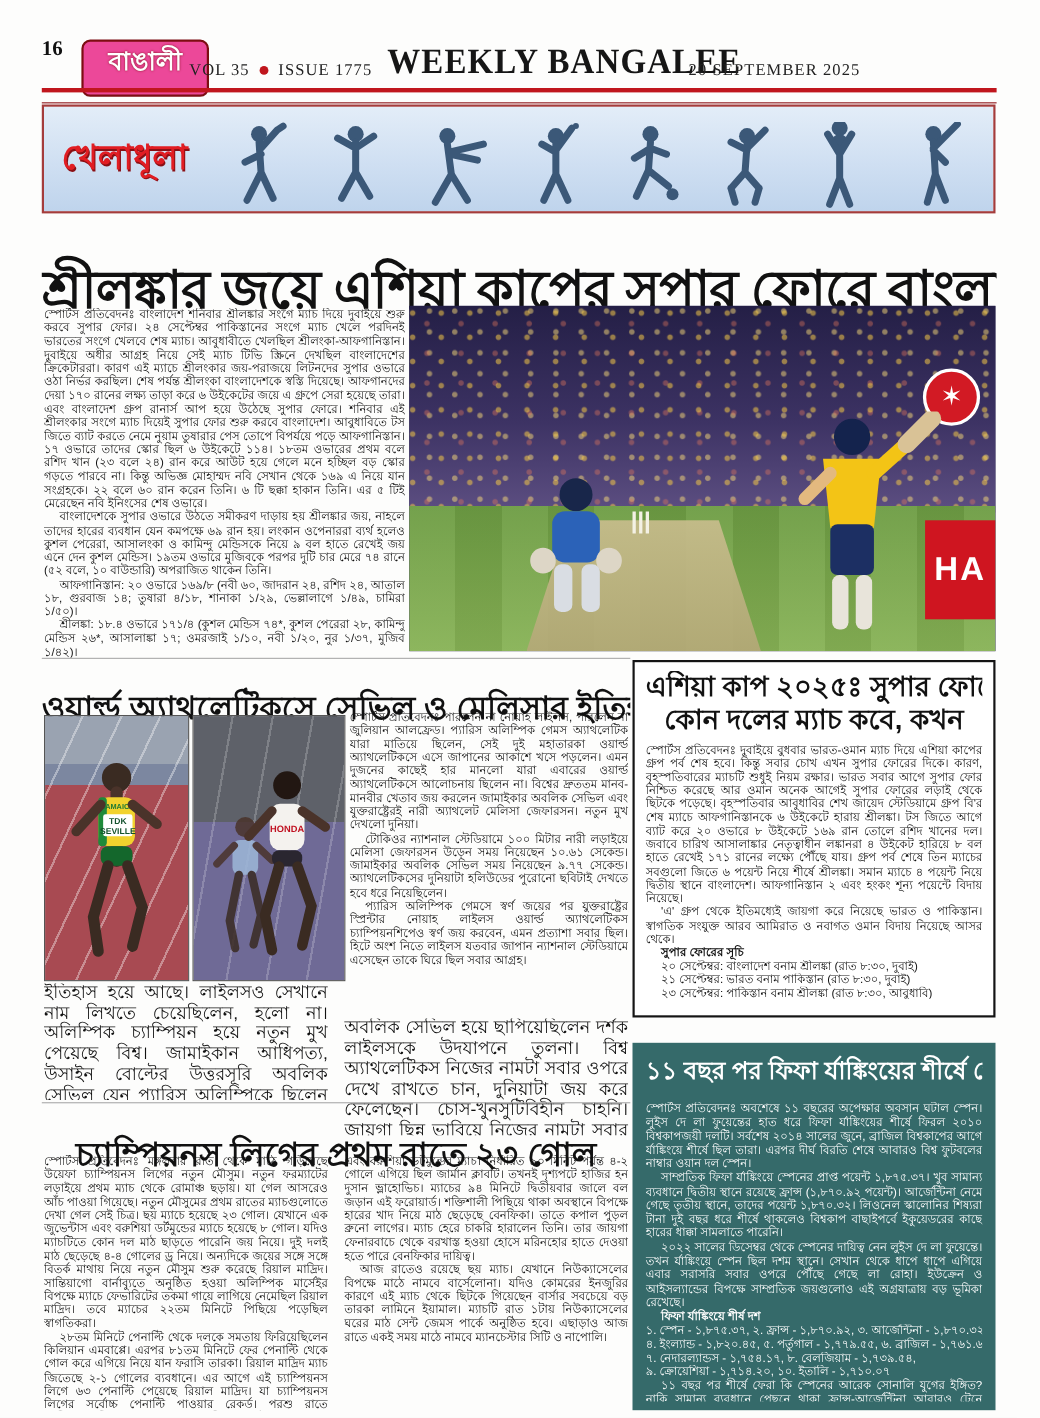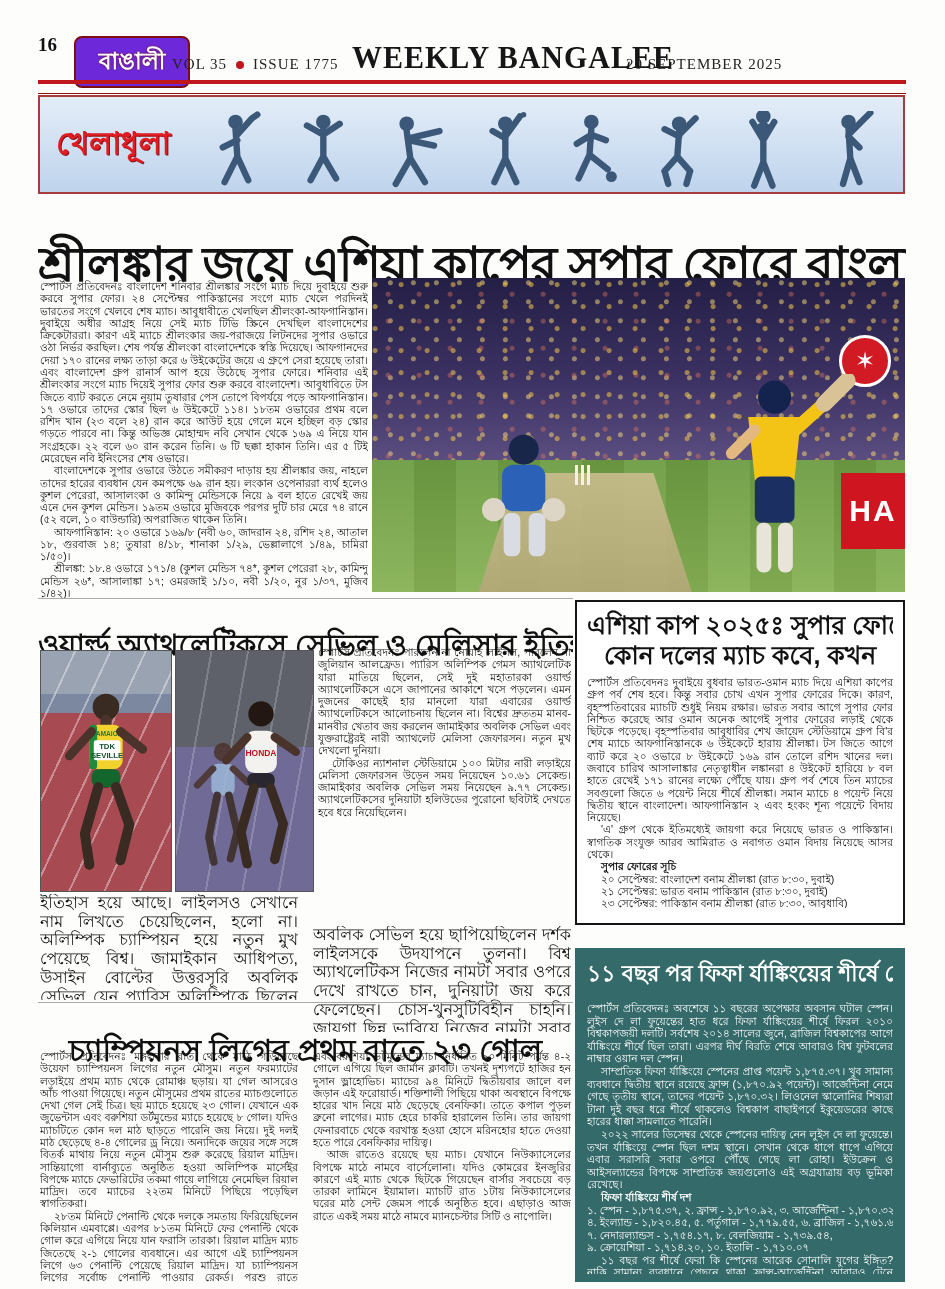--- a/index.html
+++ b/index.html
@@ -2,22 +2,22 @@
 <html><head>
 <meta charset="utf-8">
 <style>
   html,body{margin:0;padding:0;background:#e8e8e8;}
   #page{position:relative;width:945px;height:1289px;background:#fdfdfc;margin:0 auto;
         font-family:"Liberation Sans","DejaVu Sans",sans-serif;color:#111;overflow:hidden;}
   .serif{font-family:"Liberation Serif","DejaVu Serif",serif;}
 
   
   .pgnum{position:absolute;left:38px;top:34px;font-size:19px;font-weight:700;}
-  .logo{position:absolute;left:74px;top:36px;width:112px;height:48px;background:#6d28d9;
-        border:2px solid #7d0d12;border-radius:8px;display:flex;align-items:center;justify-content:center;}
+  .logo{position:absolute;left:74px;top:36px;width:112px;height:48px;background:#ec4899;
+        border:2px solid #7d0d12;border-radius:8px;display:flex;align-items:flex-start;justify-content:center;}
   .logo span{color:#fff;font-size:23px;font-weight:700;text-shadow:0 0 2px #7d0d12;}
   .volissue{position:absolute;left:172px;top:56px;font-size:15px;letter-spacing:1px;color:#222;}
   .volissue .dot{display:inline-block;width:8px;height:8px;border-radius:50%;background:#c0161d;margin:0 9px 1px 9px;vertical-align:middle;}
   .mast{position:absolute;left:352px;top:40px;font-size:30px;font-weight:700;letter-spacing:1px;color:#161616;transform:scaleY(1.08);}
   .hdate{position:absolute;left:626px;top:56px;font-size:15px;letter-spacing:1px;color:#222;}
   .hrule{position:absolute;left:38px;top:80px;width:868px;height:9px;border-top:4px solid #c0161d;border-bottom:1px solid #8a0f14;}
 
   
   .banner{position:absolute;left:38px;top:95px;width:863px;height:95px;border:2px solid #a43c3c;
           background:linear-gradient(180deg,#e3edf8 0%,#cfdff2 55%,#bfd4ec 100%);display:flex;align-items:center;}
@@ -44,21 +44,21 @@
       radial-gradient(circle at 80% 25%, rgba(250,220,120,.5) 2px, transparent 3px),
       linear-gradient(180deg,#241f46 0%,#3c3263 55%,#5d4f82 100%);
      background-size:26px 22px,31px 27px,23px 19px,100% 100%;}
   .field{position:absolute;left:0;right:0;bottom:0;height:42%;
      background:repeating-linear-gradient(90deg,rgba(255,255,255,.05) 0 42px,rgba(0,0,0,.05) 42px 84px),
                 linear-gradient(180deg,#6d9c43,#87b255);}
   .pitch{position:absolute;bottom:0;left:20%;width:40%;height:38%;background:linear-gradient(180deg,#cabd8e,#b5a878);
          clip-path:polygon(18% 0,82% 0,100% 100%,0 100%);opacity:.9;}
   .stumps{position:absolute;bottom:34%;left:38%;display:flex;gap:3px;}
   .stumps i{display:block;width:3px;height:20px;background:#f4f1e4;}
-  .adboard{position:absolute;right:0;top:62%;width:64px;height:76px;background:#cf1520;color:#fff;
+  .adboard{position:absolute;right:0;top:62%;width:64px;height:90px;background:#cf1520;color:#fff;
            font-size:30px;font-weight:800;display:flex;align-items:center;justify-content:center;letter-spacing:2px;}
   .badge{position:absolute;right:14px;top:18%;width:46px;height:46px;border-radius:50%;background:#d21a24;
          border:3px solid #fff;color:#fff;font-size:24px;display:flex;align-items:center;justify-content:center;}
   .keeper{position:absolute;left:16%;bottom:6%;height:150px;}
   .batsman{position:absolute;left:60%;bottom:4%;height:205px;}
 
   
   .sect-line{position:absolute;left:38px;width:535px;border-top:1px solid #aaa;}
   .h2a{position:absolute;left:38px;top:600px;width:535px;height:42px;font-size:29px;font-weight:800;
        text-align:center;white-space:nowrap;overflow:hidden;line-height:42px;}
@@ -255,20 +255,21 @@
       <path d="M58 40 L78 56" stroke="#4a332a" stroke-width="8" stroke-linecap="round"></path>
       <rect x="32" y="74" width="26" height="16" rx="6" fill="#14672c"></rect>
       <path d="M38 90 L26 132 L30 160" stroke="#3a2b22" stroke-width="9" stroke-linecap="round" fill="none"></path>
       <path d="M54 90 L66 124 L58 156" stroke="#3a2b22" stroke-width="9" stroke-linecap="round" fill="none"></path>
     </svg>
   </figure>
 
   <div class="athcol">
     <p>স্পোর্টস প্রতিবেদনঃ পারলেন না নোয়াহ লাইলস, পারলেন না জুলিয়ান আলফ্রেড। প্যারিস অলিম্পিক গেমস অ্যাথলেটিক যারা মাতিয়ে ছিলেন, সেই দুই মহাতারকা ওয়ার্ল্ড অ্যাথলেটিকসে এসে জাপানের আকাশে খসে পড়লেন। এমন দুজনের কাছেই হার মানলো যারা এবারের ওয়ার্ল্ড অ্যাথলেটিকসে আলোচনায় ছিলেন না। বিশ্বের দ্রুততম মানব-মানবীর খেতাব জয় করলেন জামাইকার অবলিক সেভিল এবং যুক্তরাষ্ট্রেরই নারী অ্যাথলেট মেলিসা জেফারসন। নতুন মুখ দেখলো দুনিয়া।</p>
     <p class="ind">টোকিওর ন্যাশনাল স্টেডিয়ামে ১০০ মিটার নারী লড়াইয়ে মেলিসা জেফারসন উড়েন সময় নিয়েছেন ১০.৬১ সেকেন্ড। জামাইকার অবলিক সেভিল সময় নিয়েছেন ৯.৭৭ সেকেন্ড। অ্যাথলেটিকসের দুনিয়াটা হলিউডের পুরোনো ছবিটাই দেখতে হবে ধরে নিয়েছিলেন।</p>
+    <p class="ind">প্যারিস অলিম্পিক গেমসে স্বর্ণ জয়ের পর যুক্তরাষ্ট্রের স্প্রিন্টার নোয়াহ লাইলস ওয়ার্ল্ড অ্যাথলেটিকস চ্যাম্পিয়নশিপেও স্বর্ণ জয় করবেন, এমন প্রত্যাশা সবার ছিল। হিটে অংশ নিতে লাইলস যতবার জাপান ন্যাশনাল স্টেডিয়ামে এসেছেন তাকে ঘিরে ছিল সবার আগ্রহ।</p>
   </div>
 
   <div class="athbot b1">
     <p>ইতিহাস হয়ে আছে। লাইলসও সেখানে নাম লিখতে চেয়েছিলেন, হলো না। অলিম্পিক চ্যাম্পিয়ন হয়ে নতুন মুখ পেয়েছে বিশ্ব। জামাইকান আধিপত্য, উসাইন বোল্টের উত্তরসূরি অবলিক সেভিল যেন প্যারিস অলিম্পিকে ছিলেন অচেনা। এক বছর পরেই পুরো ছবি বদল। যার নামগন্ধ ছিল না ওয়ার্ল্ড অ্যাথলেটিকসে। সবাই মাতামাতি করেছেন লাইলসকে নিয়ে। ঘোটেল নাকি অবলিক সেভিলকে নিয়ে কেউ ভাবেনি।</p>
   </div>
   <div class="athbot b2">
     <p>অবলিক সেভিল হয়ে ছাপিয়েছিলেন দর্শক লাইলসকে উদযাপনে তুলনা। বিশ্ব অ্যাথলেটিকস নিজের নামটা সবার ওপরে দেখে রাখতে চান, দুনিয়াটা জয় করে ফেলেছেন। চোস-খুনসুটিবিহীন চাহনি। জায়গা ছিন্ন ভাবিয়ে নিজের নামটা সবার ওপরে দেখেই পোশাকটা টান খুলে ফেলেন। ট্র্যাকে বসে পড়তেন।</p>
     <div class="endline">
       <span></span>
         <span class="cont" style="font-weight:700">শেষাংশ ৪৫ পাতায়</span>

